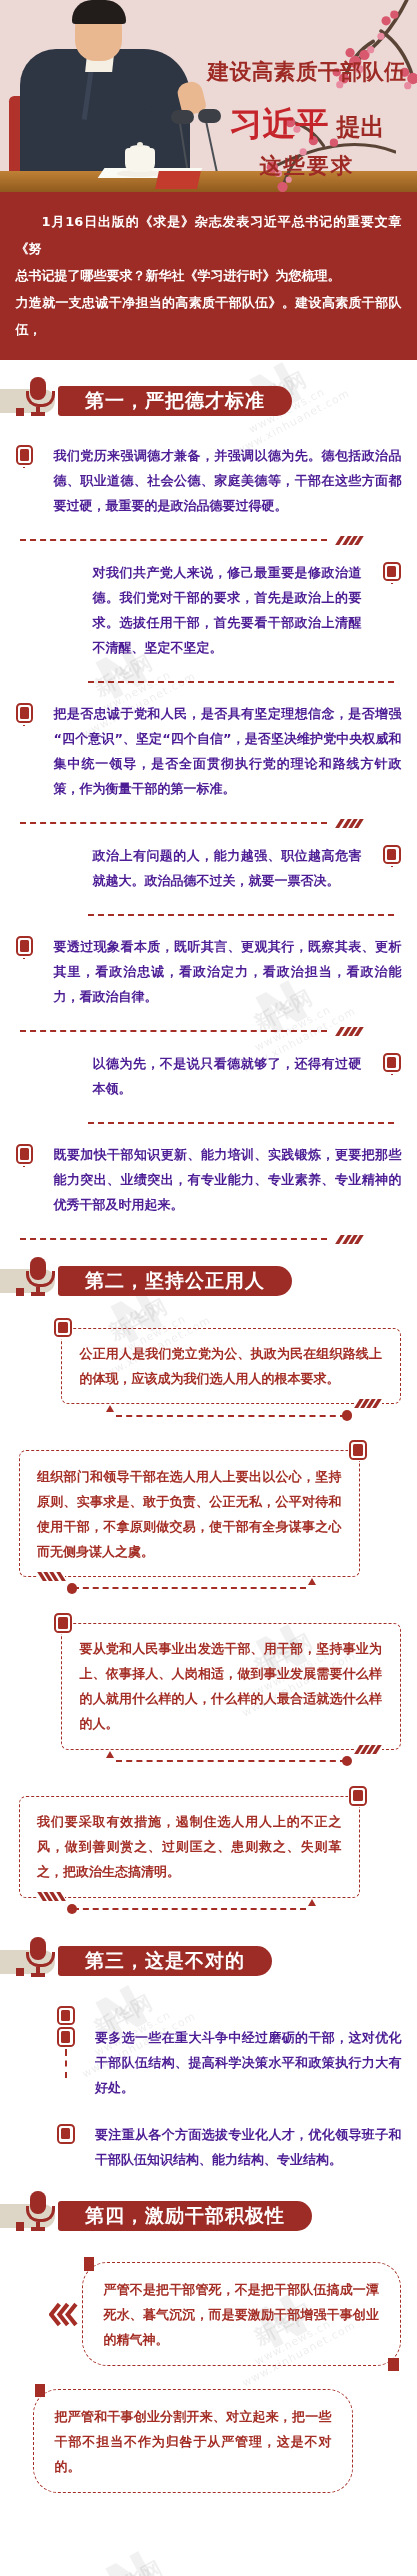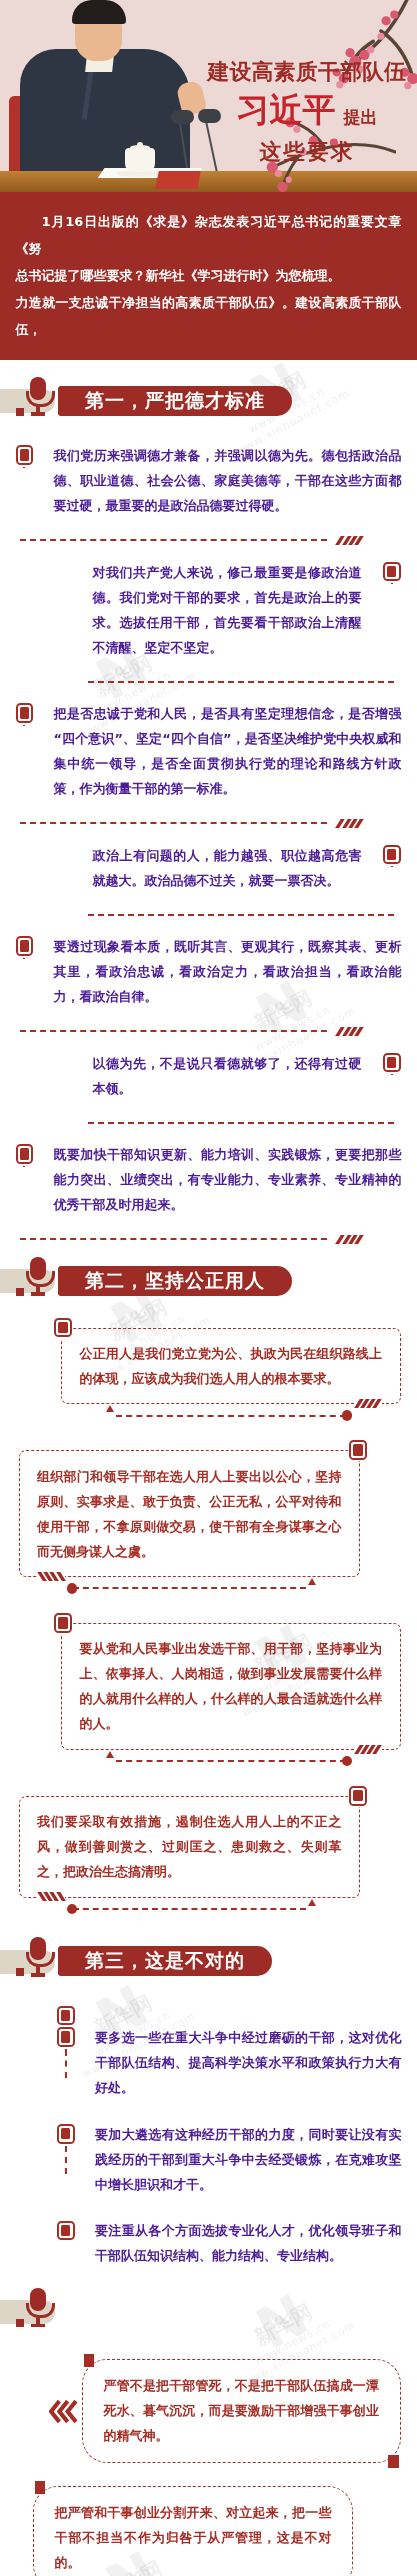--- a/index.html
+++ b/index.html
@@ -28,22 +28,22 @@
   .cuplid{position:absolute;left:130px;bottom:42px;width:19.6px;height:5.2px;background:#f8f5ec;border-radius:50%;}
   .cupknob{position:absolute;left:137px;bottom:45px;width:6.2px;height:5.2px;background:#f2eee2;border-radius:50%;}
   .namecard{position:absolute;left:157px;bottom:3.1px;width:42px;height:17.5px;background:#c23b2c;transform:skewX(-12deg);}
   .micA,.micB{position:absolute;width:23px;height:14px;background:#3c4046;border-radius:7.2px;}
   .micA{left:171px;top:110px;} .micB{left:198px;top:109px;}
   .micstemA,.micstemB{position:absolute;width:1.5px;height:64px;background:#4a4f55;}
   .micstemA{left:184px;top:123px;transform:rotate(-9deg);} .micstemB{left:212px;top:122px;transform:rotate(-12deg);}
   .titles{position:absolute;left:204px;top:57px;width:206px;text-align:center;}
   .t1{font-size:21.6px;font-weight:bold;color:#9e2a25;letter-spacing:0.5px;white-space:nowrap;}
   .t2{margin-top:7.2px;display:flex;align-items:flex-end;justify-content:center;gap:8.2px;}
-  .t2-name{font-size:33px;font-weight:bold;color:#c5242b;line-height:1;}
-  .t2-suffix{font-size:17px;font-weight:bold;color:#9e2a25;line-height:1.1;}
+  .t2-name{font-size:33px;font-weight:bold;color:#c5242b;line-height:1;margin-top:14px;}
+  .t2-suffix{font-size:24px;font-weight:bold;color:#9e2a25;line-height:1.1;}
   .t3{margin-top:11.3px;font-size:21.6px;font-weight:bold;color:#9e2a25;letter-spacing:2.1px;}
   .blossom{position:absolute;}
   
   .band{position:relative;background:#9d2b26;padding:15.5px 15.5px 17.5px 15.5px;z-index:1;}
   .band .line{color:#ffffff;font-size:13px;font-weight:bold;line-height:27px;text-align:justify;}
   .band .indent{text-indent:2em;}
   
   .sec-header{position:relative;height:49px;margin-top:15.5px;z-index:1;}
   .beige{position:absolute;left:0;top:13.4px;width:55px;height:24px;background:#ddd5c6;border-radius:0 12.4px 12.4px 0;}
   .mic{position:absolute;left:26px;top:1px;width:24px;}
@@ -506,50 +506,44 @@
     <div class="marker">
       <div class="m-outer">
               <div class="m-inner"></div>
             </div>
       <div class="m-tail"></div>
     </div>
     <div class="qtext">要多选一些在重大斗争中经过磨砺的干部，这对优化干部队伍结构、提高科学决策水平和政策执行力大有好处。</div>
 
   </div>
 
-  <div class="qblock q-left">
-    <div class="marker">
-      <div class="m-outer">
-              <div class="m-inner"></div>
-            </div>
-      <div class="m-tail"></div>
-    </div>
-    <div class="qtext">要加大遴选有这种经历干部的力度，同时要让没有实践经历的干部到重大斗争中去经受锻炼，在克难攻坚中增长胆识和才干。</div>
-
-  </div>
 
   <div class="qblock q-left">
     <div class="marker">
       <div class="m-outer">
               <div class="m-inner"></div>
             </div>
       <div class="m-tail"></div>
     </div>
     <div class="qtext">要注重从各个方面选拔专业化人才，优化领导班子和干部队伍知识结构、能力结构、专业结构。</div>
 
   </div>
 </div>
   <div class="sec-header">
     <div class="beige"></div>
     <div class="mic-sq"></div>
     <div class="mic">
       <div class="mic-head"></div>
           <div class="mic-u"></div>
           <div class="mic-stem"></div>
           <div class="mic-base"></div>
+    </div>
+    <div class="sec-banner">
+      <span>第四，激励干部积极性</span>
+
     </div>
   </div>
 <div class="blocks">
   <div class="boxblock round s4-a">
     <span class="chev chev-left">
       <svg width="29" height="25" viewBox="0 0 56 48">
               <path d="M20 4 L4 24 L20 44" fill="none" stroke="#a42e26" stroke-width="8"></path>
               <path d="M36 4 L20 24 L36 44" fill="none" stroke="#a42e26" stroke-width="8"></path>
               <path d="M52 4 L36 24 L52 44" fill="none" stroke="#a42e26" stroke-width="8"></path>
             </svg>

